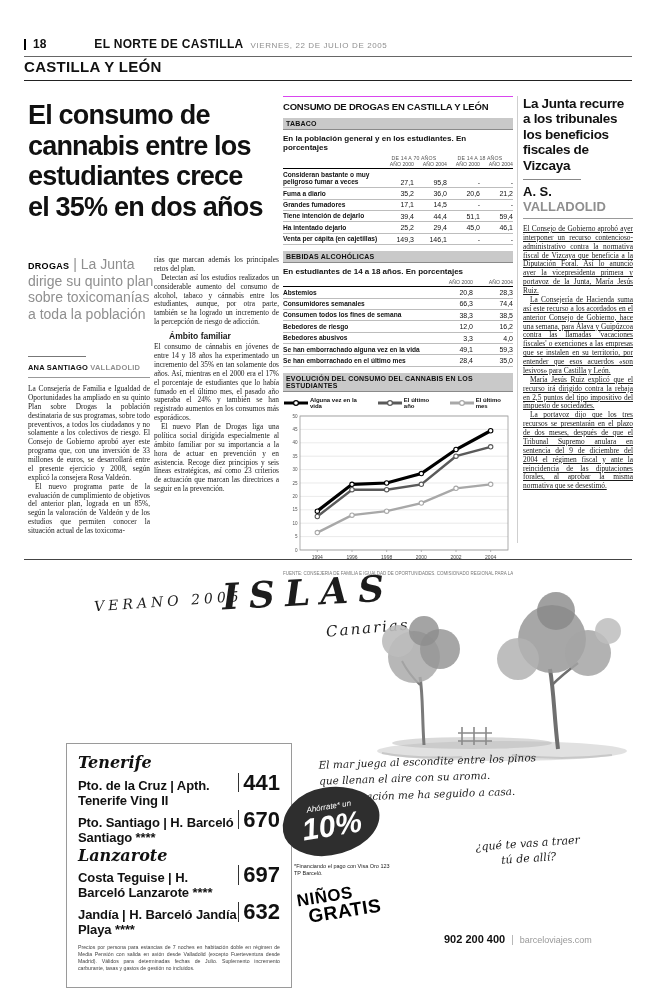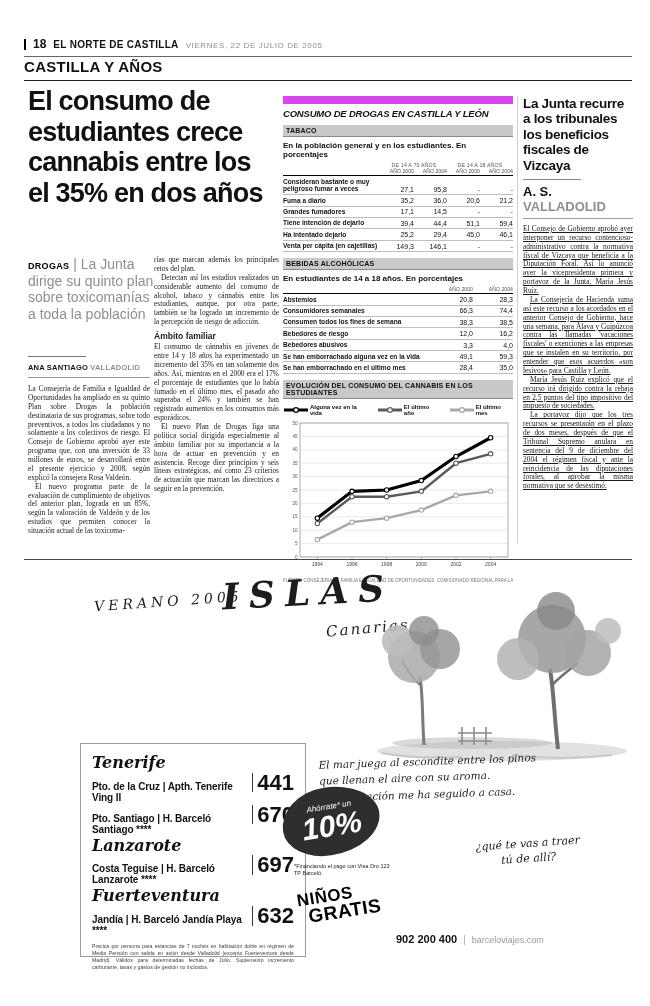--- a/index.html
+++ b/index.html
@@ -5,43 +5,43 @@
   * { margin:0; padding:0; box-sizing:border-box; }
   html,body { background:#e9e9e6; }
   .page { position:relative; width:650px; height:1006px; background:#ffffff;
           font-family:"Liberation Sans",sans-serif; color:#111; overflow:hidden; margin:0 auto; }
 
   
   #masthead { position:absolute; left:24px; top:37px; right:18px; display:flex; align-items:baseline; gap:7px;
               border-bottom:1px solid #666; padding-bottom:5px;text-align:center; }
   .pgnum-bar { width:2px; height:11px; background:#000; align-self:center; }
   .pgnum { font-size:12px; font-weight:bold; }
-  .paper-name { font-size:10px; font-weight:bold; letter-spacing:.3px; }
+  .paper-name { font-size:12px; font-weight:bold; letter-spacing:.3px;margin-left:41px; }
   .paper-date { font-size:8px; color:#8f8f8f; letter-spacing:.6px; }
   #section-title { position:absolute; left:24px; top:58px; font-size:15px; font-weight:bold; letter-spacing:.3px; }
   #section-rule { position:absolute; left:24px; right:18px; top:80px; border-top:1.5px solid #222; }
 
   
-  #headline { position:absolute; left:28px; top:86px; width:258px; font-size:27px; font-weight:bold;
+  #headline { position:absolute; left:28px; top:100px; width:258px; font-size:27px; font-weight:bold;
               line-height:1.13; letter-spacing:-.8px; }
   #standfirst { position:absolute; left:28px; top:256px; width:126px; font-size:14px; line-height:1.18; color:#8f8f8f; }
   .kicker { font-size:9px; font-weight:bold; color:#000; letter-spacing:.3px;text-align:center; }
   #byline-rule1 { position:absolute; left:28px; top:356px; width:58px; border-top:1px solid #777; }
   #byline1 { position:absolute; left:28px; top:363px; font-size:7.5px; font-weight:bold; letter-spacing:.2px; }
   .byline-place { color:#8f8f8f; }
   #byline-rule2 { position:absolute; left:28px; top:377px; width:122px; border-top:1px solid #999; }
   .bodytext { font-family:"Liberation Serif",serif; font-size:7.4px; line-height:1.2; text-align:justify; color:#1a1a1a; }
   #col1 { position:absolute; left:28px; top:385px; width:122px; height:160px; overflow:hidden; }
   #col2 { position:absolute; left:154px; top:256px; width:125px; height:292px; overflow:hidden; }
   .bodytext p.indent { text-indent:7px; }
-  .subhead2 { font-family:"Liberation Sans",sans-serif; font-size:8.5px; font-weight:bold; margin:4px 0 2px; }
+  .subhead2 { font-family:"Liberation Sans",sans-serif; font-size:8.5px; font-weight:bold; margin:4px 15px 2px; }
 
   
   #stats { position:absolute; left:283px; top:96px; width:230px; }
-  .stats-title { border-top:8px solid #d946ef; padding-top:4px; font-size:9.5px; font-weight:bold; letter-spacing:-.2px;font-style:italic; }
+  .stats-title { border-top:1px solid #d946ef; padding-top:4px; font-size:9.5px; font-weight:bold; letter-spacing:-.2px; }
   .band { background:#c9c9c9; font-size:7px; font-weight:bold; padding:2px 3px; margin-top:6px;
           border-bottom:1px solid #8a8a8a; letter-spacing:.2px; }
   .tbl-intro { font-size:8px; font-weight:bold; margin:4px 0 3px; line-height:1.15; }
   .grp-row { display:grid; grid-template-columns:98px 66px 66px; font-size:5.2px; color:#555; }
   .grp { text-align:center; letter-spacing:.2px; }
   .yr-row { display:grid; grid-template-columns:98px 33px 33px 33px 33px; font-size:5.2px; color:#555;
             border-bottom:1px solid #000; padding-bottom:1px; }
   .yr-row .yr { text-align:right; }
   .t-row { display:grid; grid-template-columns:98px 33px 33px 33px 33px; border-bottom:1px solid #bdbdbd;
            padding:1.5px 0; align-items:end; }
@@ -68,63 +68,63 @@
 
   
   #ad-divider { position:absolute; left:24px; right:18px; top:559px; border-top:1px solid #444; }
   #ad { position:absolute; left:24px; top:565px; width:608px; height:438px; }
   .hand { font-family:"DejaVu Serif",serif; font-style:italic; color:#1c1c1c; }
   #ad-season { position:absolute; left:70px; top:28px; font-size:14px; letter-spacing:4px; transform:rotate(-4deg); }
   #ad-title { position:absolute; left:198px; top:6px; font-size:36px; font-weight:bold; letter-spacing:10px; transform:rotate(-3deg); }
   #ad-subtitle { position:absolute; left:302px; top:54px; font-size:15px; letter-spacing:2px; transform:rotate(-5deg); }
   #trees { position:absolute; right:0; top:0; width:270px; height:212px; }
   #tagline { position:absolute; left:295px; top:188px; font-size:10.5px; transform:rotate(-2deg); line-height:1.55; }
-  #pricebox { position:absolute; left:56px; top:178px; width:226px; height:214px; border:1px solid #9a9a9a; padding:8px 11px; }
+  #pricebox { position:absolute; left:42px; top:178px; width:226px; height:245px; border:1px solid #9a9a9a; padding:8px 11px; }
   .island { font-family:"DejaVu Serif",serif; font-style:italic; font-weight:bold; font-size:16px; line-height:1.1; margin-top:2px; }
   .offer { display:flex; align-items:baseline; margin:1px 0 2px; }
-  .route { font-size:10px; font-weight:bold; flex:1; letter-spacing:-.1px; }
+  .route { font-size:13px; font-weight:bold; flex:1; letter-spacing:-.1px; }
   .price { font-size:22px; font-weight:bold; border-left:1px solid #333; padding-left:4px; line-height:.9; }
   .fine { font-size:5.2px; color:#444; margin-top:7px; line-height:1.35; text-align:justify; }
   #badge { position:absolute; left:258px; top:222px; width:98px; height:68px; background:#2e2e2e; color:#fff;
            border-radius:48% 52% 55% 45% / 55% 48% 52% 45%; transform:rotate(-9deg);
            display:flex; flex-direction:column; align-items:center; justify-content:center; }
   .badge-top { font-size:8px; font-style:italic; }
   .badge-val { font-size:30px; font-weight:bold; font-style:italic; line-height:1; }
   #badge-note { position:absolute; left:270px; top:298px; width:100px; font-size:5.5px; line-height:1.35; color:#222; }
   #kids { position:absolute; left:274px; top:322px; transform:rotate(-9deg); font-weight:900; line-height:.95; color:#000; }
   .kids1 { font-size:17px; letter-spacing:.5px; }
   .kids2 { font-size:19px; margin-left:9px; letter-spacing:.5px; }
   #phone-row { position:absolute; left:372px; top:368px; display:flex; align-items:baseline; gap:6px; }
-  .phone { font-size:11px; font-weight:bold; }
+  .phone { font-size:11px; font-weight:bold;margin-left:48px; }
   .phone-sep { color:#aaa; font-size:10px; }
   .site { color:#999; font-size:9px; }
   #question { position:absolute; left:452px; top:272px; font-size:11px; transform:rotate(-4deg);
               line-height:1.35; text-align:center; }
   #logo { position:absolute; left:504px; top:320px; width:95px; height:64px; background:#000; color:#fff;
           display:flex; flex-direction:column; align-items:center; justify-content:center; }
   .logo-name { font-size:14px; font-weight:bold; line-height:1.05; letter-spacing:.3px; }
 </style>
 </head>
 <body>
 
 <div class="page">
 
   <div id="masthead">
     <span class="pgnum-bar"></span>
     <span class="pgnum">18</span>
     <span class="paper-name">EL NORTE DE CASTILLA</span>
     <span class="paper-date">VIERNES, 22 DE JULIO DE 2005</span>
   </div>
-  <div id="section-title">CASTILLA Y AÑOS</div>
+  <div id="section-title">CASTILLA Y LEÓN</div>
   <div id="section-rule"></div>
 
   <div id="headline">
     <div>El consumo de</div>
+    <div>cannabis entre los</div>
     <div>estudiantes crece</div>
-    <div>cannabis entre los</div>
     <div>el 35% en dos años</div>
   </div>
   <div id="standfirst">
     <span class="kicker">DROGAS</span>
     <span>|</span>
     <span>La Junta dirige su quinto plan sobre toxicomanías a toda la población</span>
   </div>
   <div id="byline-rule1"></div>
   <div id="byline1">
     <span>ANA SANTIAGO</span>
@@ -390,21 +390,20 @@
       </div>
       <div class="offer">
         <span class="route">Pto. Santiago | H. Barceló Santiago ****</span>
         <span class="price">670</span>
       </div>
       <div class="island">Lanzarote</div>
       <div class="offer">
         <span class="route">Costa Teguise | H. Barceló Lanzarote ****</span>
         <span class="price">697</span>
       </div>
-      <div class="island">Fuerteventura</div>
       <div class="offer">
         <span class="route">Jandía | H. Barceló Jandía Playa ****</span>
         <span class="price">632</span>
       </div>
       <div class="fine">Precios por persona para estancias de 7 noches en habitación doble en régimen de Media Pensión con salida en avión desde Valladolid (excepto Fuerteventura desde Madrid). Válidos para determinadas fechas de Julio. Suplemento incremento carburante, tasas y gastos de gestión no incluidos.</div>
     </div>
 
     <div id="badge">
       <div class="badge-top">Ahórrate* un</div>
       <div class="badge-val">10%</div>

